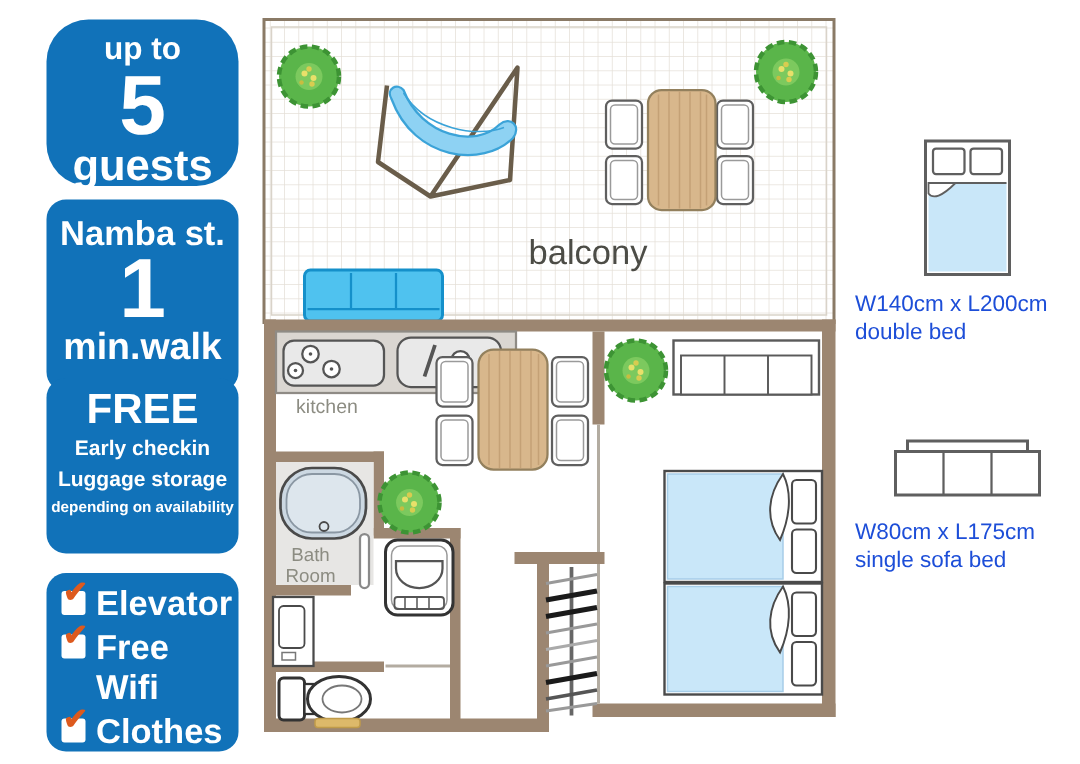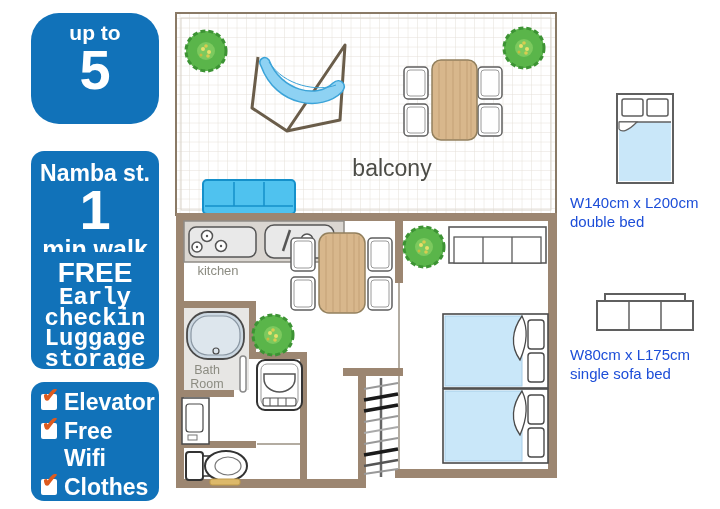--- a/index.html
+++ b/index.html
@@ -6,27 +6,27 @@
   body { background:#ffffff; font-family:"Liberation Sans", sans-serif; }
   .canvas { position:relative; width:720px; height:509px; background:#ffffff; overflow:hidden; }
 
   
   .box { position:absolute; left:31px; width:128px; background:#1172b9; border-radius:13px;
          color:#fff; text-align:center; font-weight:bold; }
   .b1 { top:13px;  height:111px; padding-top:8px;border-radius:28px; }
   .b1 .t1  { font-size:21px; line-height:24px; }
   .b1 .num { font-size:56px; line-height:50px; }
   .b1 .t2  { font-size:29px; line-height:32px; }
-  .b2 { top:133px; height:128px; padding-top:9px;margin-top:18px; }
+  .b2 { top:133px; height:128px; padding-top:9px; }
   .b2 .t1  { font-size:23px; line-height:26px; }
   .b2 .num { font-size:56px; line-height:48px; }
   .b2 .t2  { font-size:25px; line-height:30px; }
   .b3 { top:252px; height:117px; padding-top:5px; }
   .b3 .title { font-size:28px; line-height:31px; }
-  .b3 .line  { font-size:24px; line-height:20.5px;font-family:Liberation Mono, monospace; }
+  .b3 .line  { font-size:14px; line-height:20.5px; }
   .b3 .note  { font-size:10.2px; line-height:12px; margin-top:4px; }
   .b4 { top:382px; height:119px; padding-top:7px; }
   .amen-row { display:flex; align-items:flex-start; gap:7px; padding-left:10px;
               font-size:23px; line-height:27px; text-align:left; margin-bottom:2px; }
   .amen-row .label { max-width:92px; }
   .checkbox { position:relative; flex:none; width:16px; height:16px; background:#fff;
               border-radius:2px; margin-top:5px; }
   .checkbox .check { position:absolute; left:1px; top:-9px; color:#dd5a1e;
                      font-size:20px; line-height:20px; font-weight:bold; }
 
@@ -228,20 +228,21 @@
         <path d="M522,391 C512,405 510,421 520,435 C527,419 528,403 522,391 Z" fill="#fff" stroke="#4a4a4a" stroke-width="1.3"></path>
         <rect x="528" y="395" width="16" height="29" rx="3" fill="#fff" stroke="#4a4a4a" stroke-width="1.4"></rect>
         <rect x="528" y="428" width="16" height="29" rx="3" fill="#fff" stroke="#4a4a4a" stroke-width="1.4"></rect>
       </g>
     </g>
   </svg>
 
   <div class="box b1">
     <div class="t1">up to</div>
     <div class="num">5</div>
+    <div class="t2">guests</div>
   </div>
 
   <div class="box b2">
     <div class="t1">Namba st.</div>
     <div class="num">1</div>
     <div class="t2">min.walk</div>
   </div>
 
   <div class="box b3">
     <div class="title">FREE</div>

